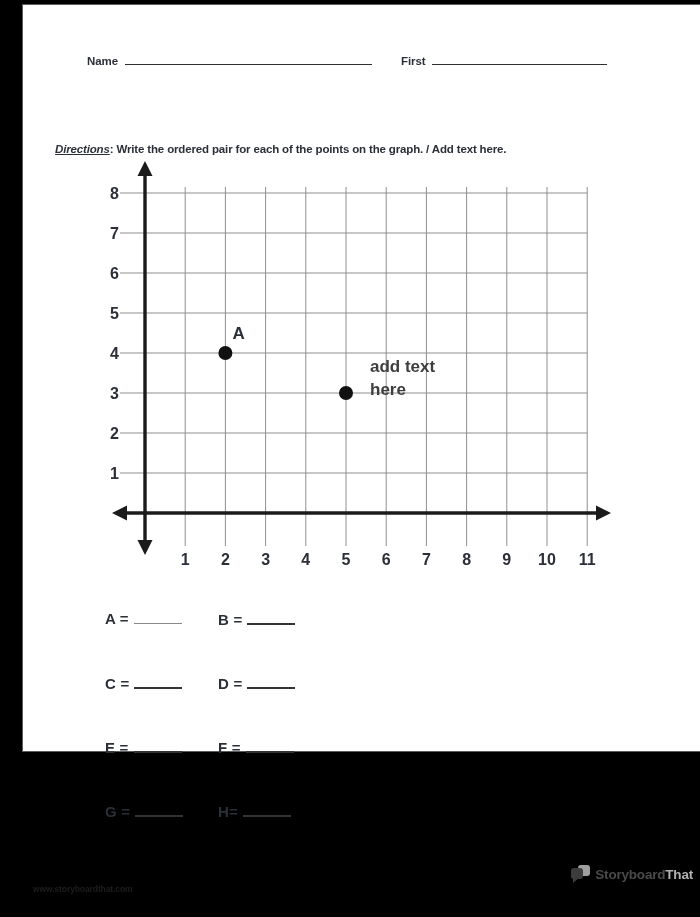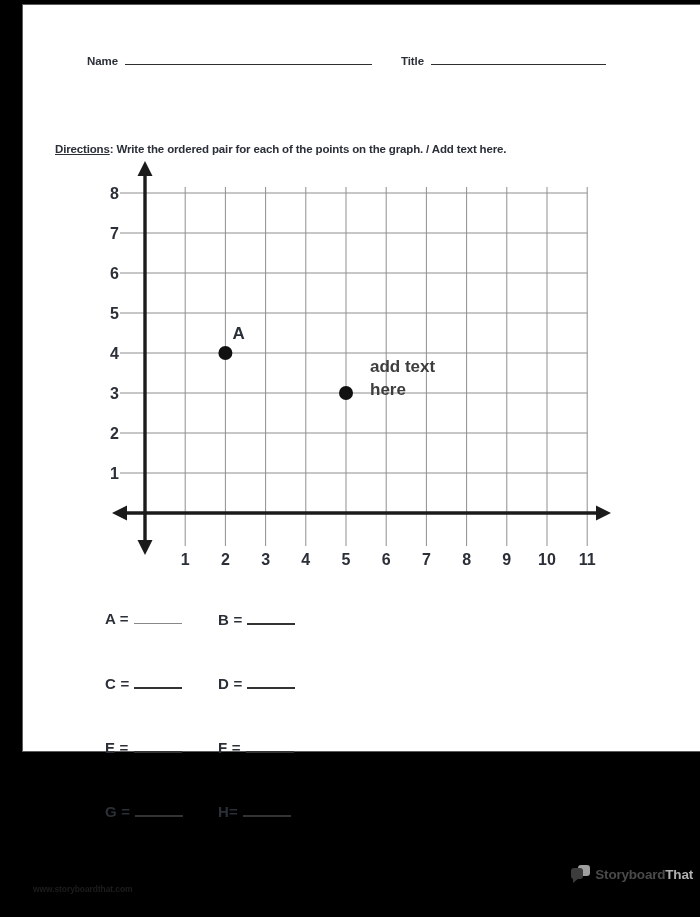--- a/index.html
+++ b/index.html
@@ -13,21 +13,21 @@
   .field-date{left:378px;top:47px;}
   .fill-line{display:inline-block;border-bottom:1.5px solid #2f2f2f;height:12px;margin-left:7px;vertical-align:baseline;}
   .fill-line.name{width:247px;}
   .fill-line.date{width:175px;}
   
   .title{position:absolute;top:84px;left:0;width:100%;text-align:center;white-space:nowrap;}
   .title-inner{display:inline-block;font-weight:bold;font-size:22px;color:#2b2f38;
                transform:scaleX(0.82);transform-origin:center;letter-spacing:-0.3px;}
   
   .directions{position:absolute;left:32px;top:126px;font-size:11.5px;color:#2b2f38;font-weight:bold;letter-spacing:-0.15px;}
-  .directions .dir-label{text-decoration:underline;}
+  .directions .dir-label{text-decoration:underline;font-style:italic;}
   
   .graph{position:absolute;left:77px;top:154px;}
   .graph text{font-family:"Liberation Sans",sans-serif;font-weight:bold;}
   .graph .tick{font-size:16px;fill:#2b2f38;}
   .graph .point-label{font-size:17px;fill:#2b2f38;}
   .graph .annot{font-size:17px;fill:#3e3e3e;}
   
   .answers{position:absolute;left:0;top:0;width:100%;height:100%;pointer-events:none;}
   .answer-item{position:absolute;white-space:nowrap;pointer-events:auto;}
   .answer-label{font-weight:bold;font-size:15px;color:#2b2f38;letter-spacing:0.2px;}
@@ -44,21 +44,21 @@
 </head>
 <body>
 
 <div class="canvas">
   <div class="page">
 
     <div class="field field-name">
       <span>Name</span><span class="fill-line name"></span>
     </div>
     <div class="field field-date">
-      <span>Title</span><span class="fill-line date"></span>
+      <span>First</span><span class="fill-line date"></span>
     </div>
 
 
     <p class="directions"><span class="dir-label">Directions</span><span>: Write the ordered pair for each of the points on the graph. / Add text here.</span></p>
 
     <svg class="graph" width="520" height="421" viewBox="85 158 520 421">
         <line x1="170.2" y1="186" x2="170.2" y2="545" stroke="#8f8f8f" stroke-width="1"></line>
         <line x1="210.4" y1="186" x2="210.4" y2="545" stroke="#8f8f8f" stroke-width="1"></line>
         <line x1="250.60000000000002" y1="186" x2="250.60000000000002" y2="545" stroke="#8f8f8f" stroke-width="1"></line>
         <line x1="290.8" y1="186" x2="290.8" y2="545" stroke="#8f8f8f" stroke-width="1"></line>

